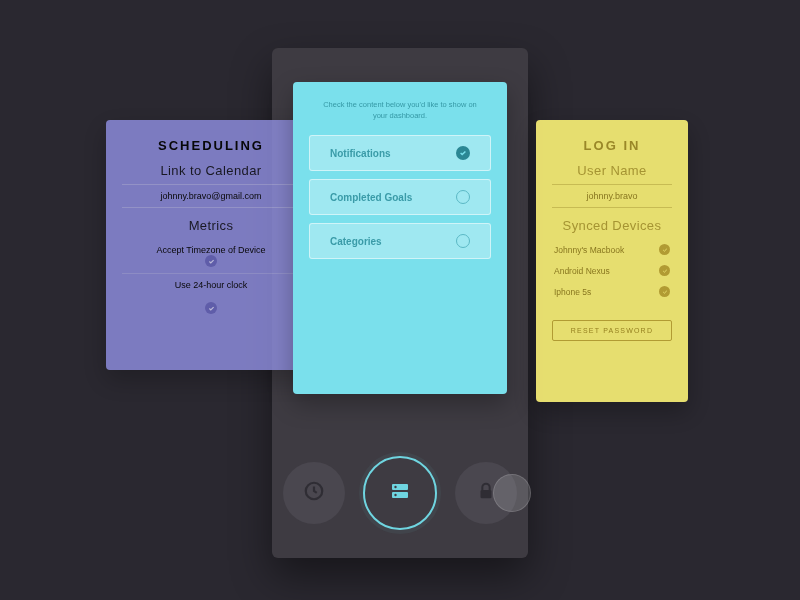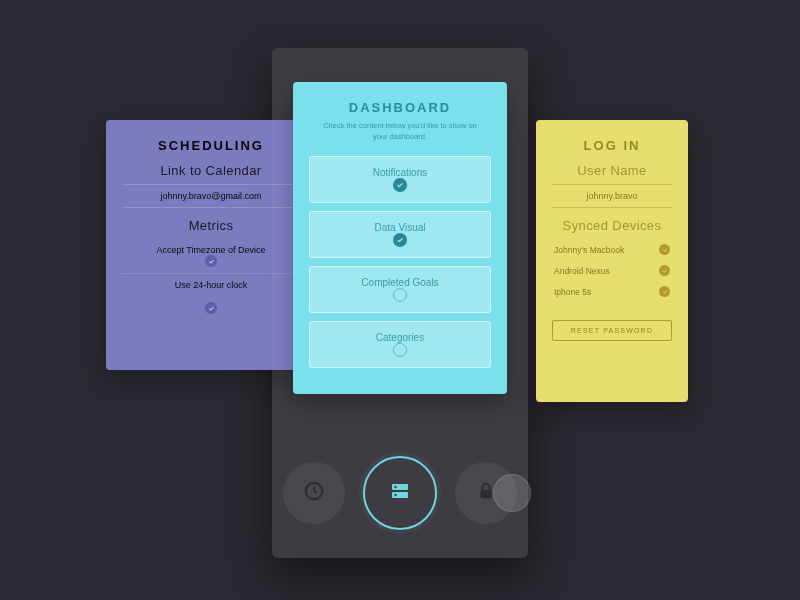--- a/index.html
+++ b/index.html
@@ -91,27 +91,26 @@
     background: #6b69c4;
     display: flex; align-items: center; justify-content: center;
   }
   .schk svg { width: 7px; height: 7px; }
   
   .opt {
     display: flex; justify-content: space-between; align-items: center;
     background: rgba(255,255,255,0.28);
     border: 1px solid rgba(255,255,255,0.5);
     border-radius: 3px;
-    padding: 10px 28px;
+    padding: 10px 20px;
     margin-bottom: 8px;
     font-size: 10px;
-    font-weight: 400;
+    font-weight: 700;
     color: #3a9ba8;
     text-align: left;
-    flex-direction: column;
   }
   .opt .chk {
     width: 14px; height: 14px; border-radius: 50%;
     display: flex; align-items: center; justify-content: center;
   }
   .opt .chk.on { background: #2b8794; }
   .opt .chk.off { border: 1.5px solid #5bb8c5; }
   .opt .chk svg { width: 8px; height: 8px; }
   
   .lrow {
@@ -252,40 +251,31 @@
     <span class="lchk">
         <svg viewBox="0 0 10 10">
           <path d="M2 5l2 2 4-4" stroke="#f1e873" stroke-width="1.6" fill="none"></path>
         </svg>
       </span>
   </div>
   <div class="reset-btn">RESET PASSWORD</div>
 </div>
 
 <div class="card dashboard">
-  <h2>DASHBOARD</h2>
   <div class="sub">Check the content below you'd like to show on your dashboard.</div>
 
   <div class="opt">
     <span>Notifications</span>
     <span class="chk on">
         <svg viewBox="0 0 10 10">
           <path d="M2 5l2 2 4-4" stroke="#7ae0ec" stroke-width="1.8" fill="none"></path>
         </svg>
       </span>
   </div>
   <div class="opt">
-    <span>Data Visual</span>
-    <span class="chk on">
-        <svg viewBox="0 0 10 10">
-          <path d="M2 5l2 2 4-4" stroke="#7ae0ec" stroke-width="1.8" fill="none"></path>
-        </svg>
-      </span>
-  </div>
-  <div class="opt">
     <span>Completed Goals</span>
     <span class="chk off"></span>
   </div>
   <div class="opt">
     <span>Categories</span>
     <span class="chk off"></span>
   </div>
 </div>
 
 </body></html>

